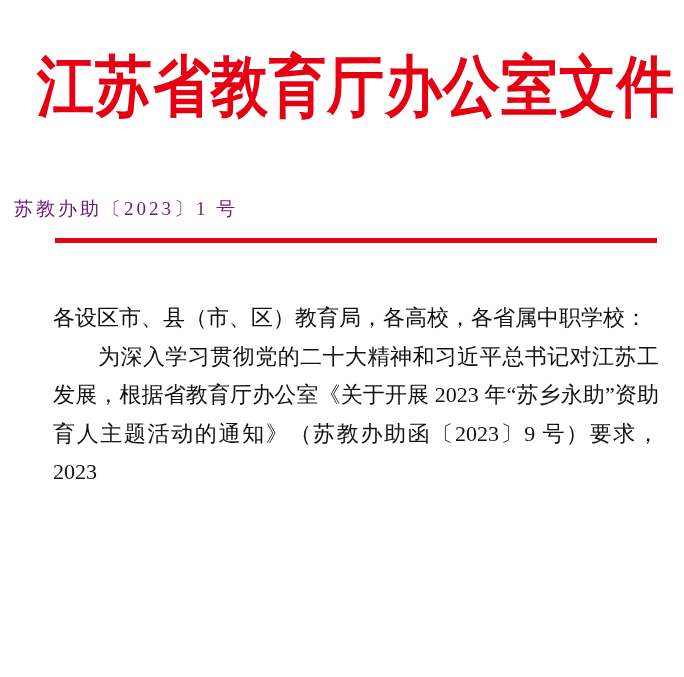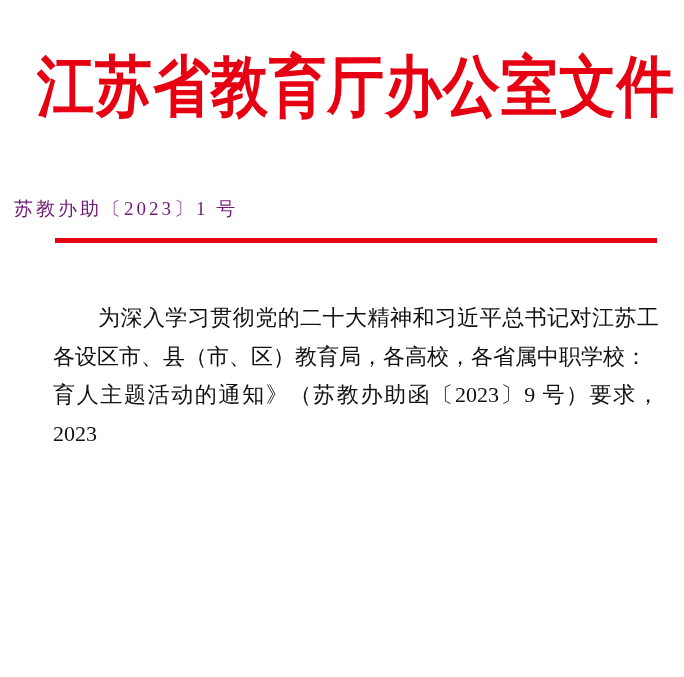--- a/index.html
+++ b/index.html
@@ -76,19 +76,20 @@
   <div class="letterhead">江苏省教育厅办公室文件</div>
 
   <div class="doc-number">苏教办助〔2023〕1 号</div>
 
   <div class="red-divider"></div>
 
   <div class="doc-title">
   </div>
 
   <div class="body-block">
+    <div class="body-line">各设区市、县（市、区）教育局，各高校，各省属中职学校：</div>
     <div class="body-line fill indent">为深入学习贯彻党的二十大精神和习近平总书记对江苏工</div>
-    <div class="body-line">各设区市、县（市、区）教育局，各高校，各省属中职学校：</div>
+    <div class="body-line fill">发展，根据省教育厅办公室《关于开展 2023 年“苏乡永助”资助</div>
     <div class="body-line fill">育人主题活动的通知》（苏教办助函〔2023〕9 号）要求，2023</div>
 
   </div>
 
 </div>
 
 </body></html>

